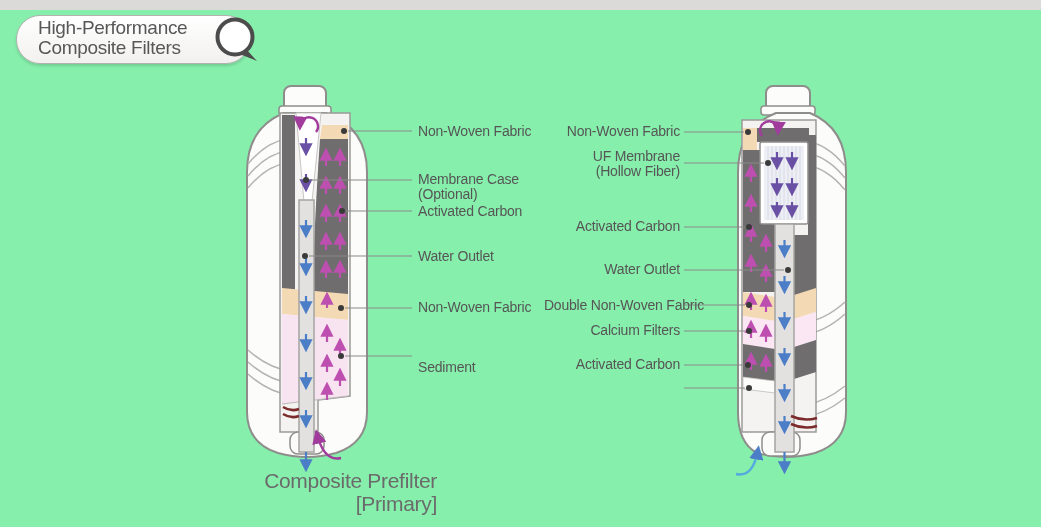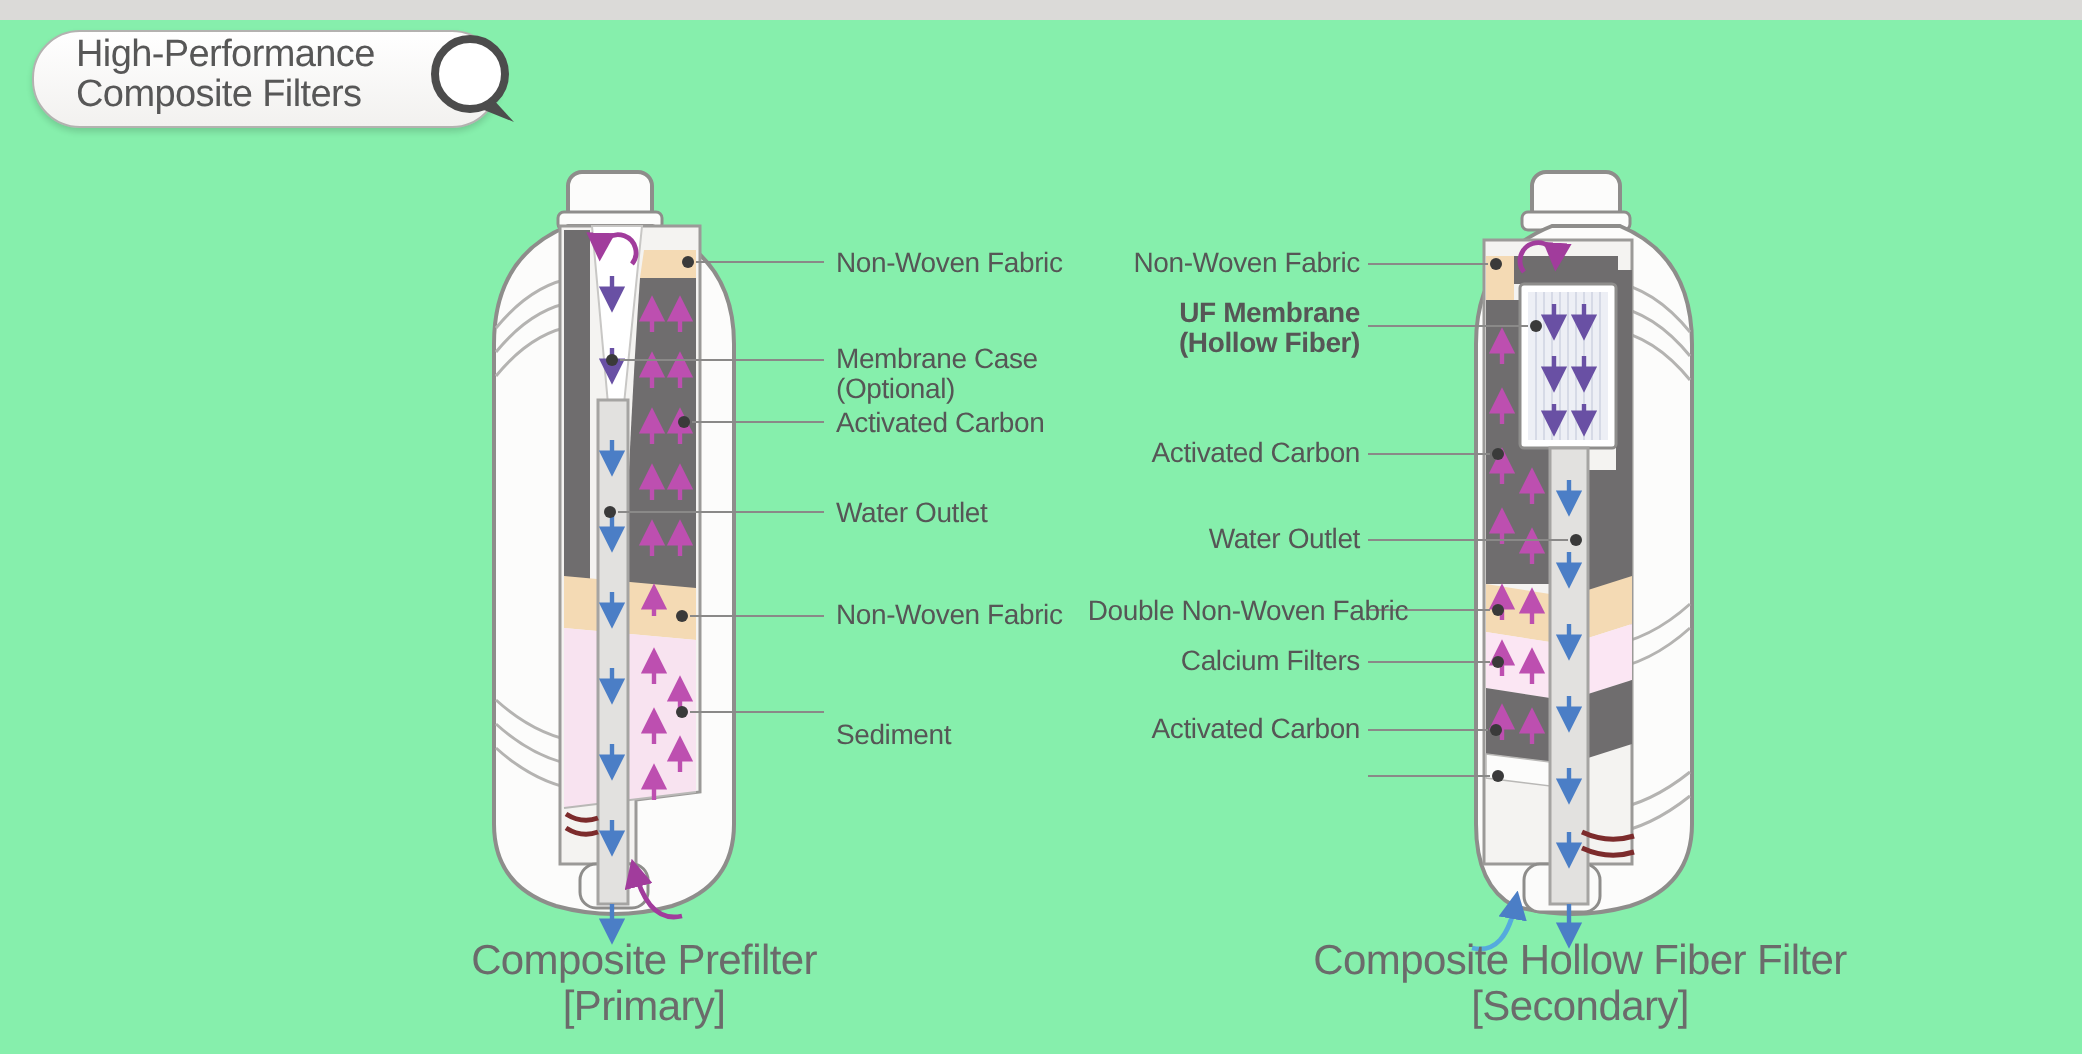--- a/index.html
+++ b/index.html
@@ -15,21 +15,21 @@
   .badge-text{position:absolute;left:22px;top:5px;font-size:19px;line-height:20px;
     color:#575757;letter-spacing:-.3px;white-space:nowrap;}
   .badge-logo{position:absolute;left:192px;top:-2px;}
 
   
   .lbl{position:absolute;font-size:14px;line-height:15px;color:#565656;white-space:pre-line;letter-spacing:-.2px;}
   .lbl.left{left:418px;text-align:left;}
   .lbl.right{left:460px;width:220px;text-align:right;}
 
   
-  .caption{position:absolute;text-align:center;color:#6b6b6b;font-size:21px;line-height:23px;letter-spacing:-.3px;}
+  .caption{position:absolute;text-align:right;color:#6b6b6b;font-size:21px;line-height:23px;letter-spacing:-.3px;}
 
   .abs{position:absolute;}
 </style>
 </head>
 <body>
 
 <div class="canvas">
   <div class="topstrip"></div>
 
   <div class="badge">
@@ -259,29 +259,25 @@
 
   <div class="lbl left" style="top:124px;">Non-Woven Fabric</div>
   <div class="lbl left" style="top:172px;">Membrane Case
 (Optional)</div>
   <div class="lbl left" style="top:204px;">Activated Carbon</div>
   <div class="lbl left" style="top:249px;">Water Outlet</div>
   <div class="lbl left" style="top:300px;">Non-Woven Fabric</div>
   <div class="lbl left" style="top:360px;">Sediment</div>
 
   <div class="lbl right" style="top:124px;">Non-Woven Fabric</div>
-  <div class="lbl right" style="top:149px;font-weight:bold;">UF Membrane
+  <div class="lbl right" style="top:149px;">UF Membrane
 (Hollow Fiber)</div>
   <div class="lbl right" style="top:219px;">Activated Carbon</div>
   <div class="lbl right" style="top:262px;">Water Outlet</div>
   <div class="lbl right" style="top:298px;padding-left:24px;">Double Non-Woven Fabric</div>
   <div class="lbl right" style="top:323px;">Calcium Filters</div>
   <div class="lbl right" style="top:357px;">Activated Carbon</div>
 
   <div class="caption" style="left:207px;top:469px;width:230px;">
     <div>Composite Prefilter</div>
     <div>[Primary]</div>
   </div>
-  <div class="caption" style="left:655px;top:469px;width:270px;">
-    <div>Composite Hollow Fiber Filter</div>
-    <div>[Secondary]</div>
-  </div>
 </div>
 
 </body></html>

